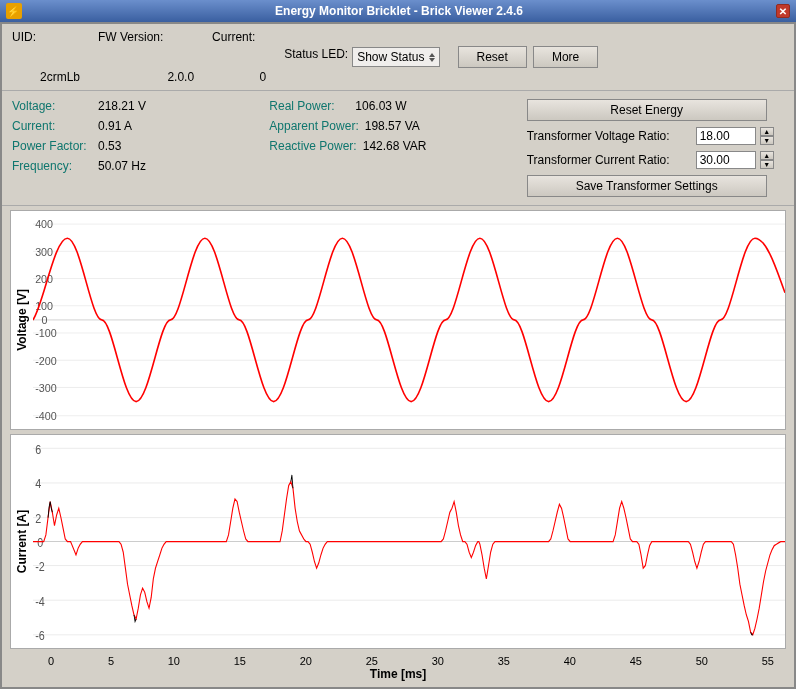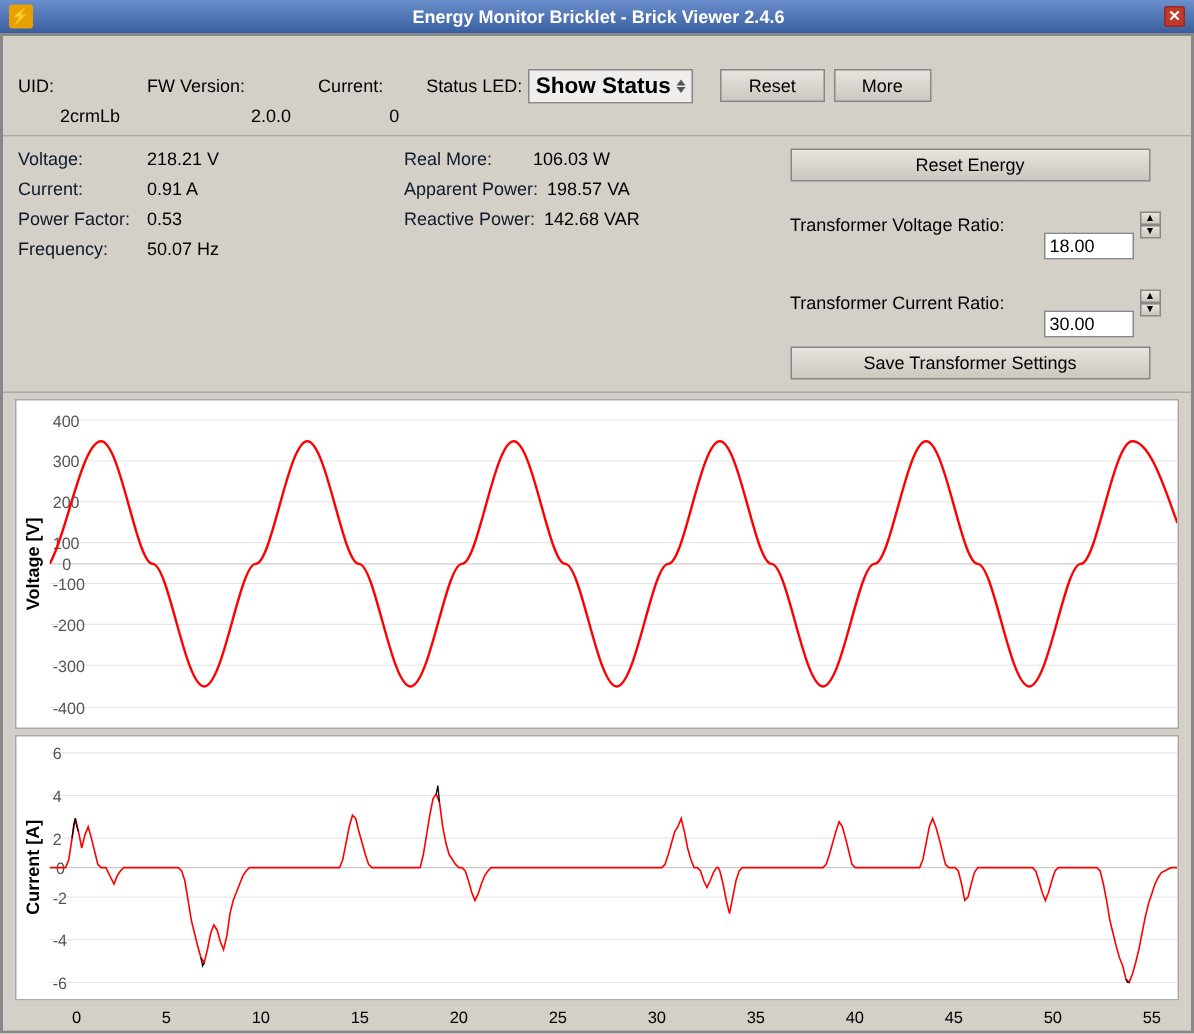--- a/index.html
+++ b/index.html
@@ -53,38 +53,37 @@
     .toolbar {
       display: flex;
       align-items: center;
       padding: 6px 10px;
       background: #d4d0c8;
       border-bottom: 1px solid #aaa;
       gap: 6px;
       flex-shrink: 0;
     }
     .toolbar-item {
-      display: flex; align-items: center; gap: 4px;
+      display: flex; align-items: flex-start; gap: 4px;
     }
     .toolbar-label {
       font-weight: normal;
     }
     .toolbar-value {
       font-weight: normal;
       margin-top: 40px;
     }
     .toolbar-sep { width: 6px; }
     .select-control {
       background: #f0eeec;
       border: 1px solid #888;
       padding: 2px 4px;
-      font-size: 15px;
+      font-size: 12px;
       display: flex; align-items: center;
       gap: 2px;
-      font-weight: bold;
     }
     .select-arrow {
       display: flex; flex-direction: column; gap: 1px;
       margin-left: 2px;
     }
     .select-arrow span {
       display: block; width: 0; height: 0;
     }
     .select-arrow .up { border-left: 3px solid transparent; border-right: 3px solid transparent; border-bottom: 4px solid #555; }
     .select-arrow .dn { border-left: 3px solid transparent; border-right: 3px solid transparent; border-top: 4px solid #555; }
@@ -115,21 +114,21 @@
     }
     .info-right {
       display: flex; flex-direction: column; gap: 6px;
       align-items: flex-start;
     }
     .info-row {
       display: flex; align-items: center; gap: 6px;
     }
     .info-row-label {
       min-width: 80px;
-      color: #0f172a;
+      color: #0f766e;
     }
     .info-row-value {
       font-weight: normal;
     }
     .right-panel {
       display: flex; flex-direction: column; gap: 6px;
     }
     .full-btn {
       background: linear-gradient(to bottom, #e8e4de, #ccc8c0);
       border: 1px solid #888;
@@ -145,21 +144,20 @@
     .ratio-label {
       min-width: 165px;
       font-size: 12px;
     }
     .ratio-input {
       width: 60px;
       border: 1px solid #888;
       background: white;
       padding: 1px 3px;
       font-size: 12px;
-      margin-top: 28px;
     }
     .spin-btns {
       display: flex; flex-direction: column;
     }
     .spin-btn {
       width: 14px; height: 9px;
       background: linear-gradient(to bottom, #e8e4de, #ccc8c0);
       border: 1px solid #888;
       display: flex; align-items: center; justify-content: center;
       cursor: pointer; font-size: 7px; line-height: 1;
@@ -278,21 +276,21 @@
           <span class="info-row-value">0.53</span>
         </div>
         <div class="info-row">
           <span class="info-row-label">Frequency:</span>
           <span class="info-row-value">50.07 Hz</span>
         </div>
       </div>
 
       <div class="info-mid">
         <div class="info-row">
-          <span class="info-row-label">Real More:</span>
+          <span class="info-row-label">Real Power:</span>
           <span class="info-row-value">106.03 W</span>
         </div>
         <div class="info-row">
           <span class="info-row-label">Apparent Power:</span>
           <span class="info-row-value">198.57 VA</span>
         </div>
         <div class="info-row">
           <span class="info-row-label">Reactive Power:</span>
           <span class="info-row-value">142.68 VAR</span>
         </div>

